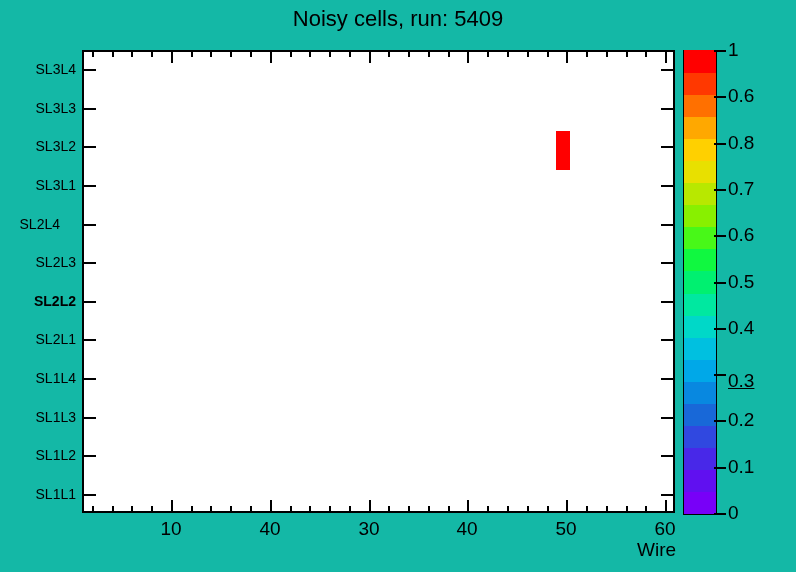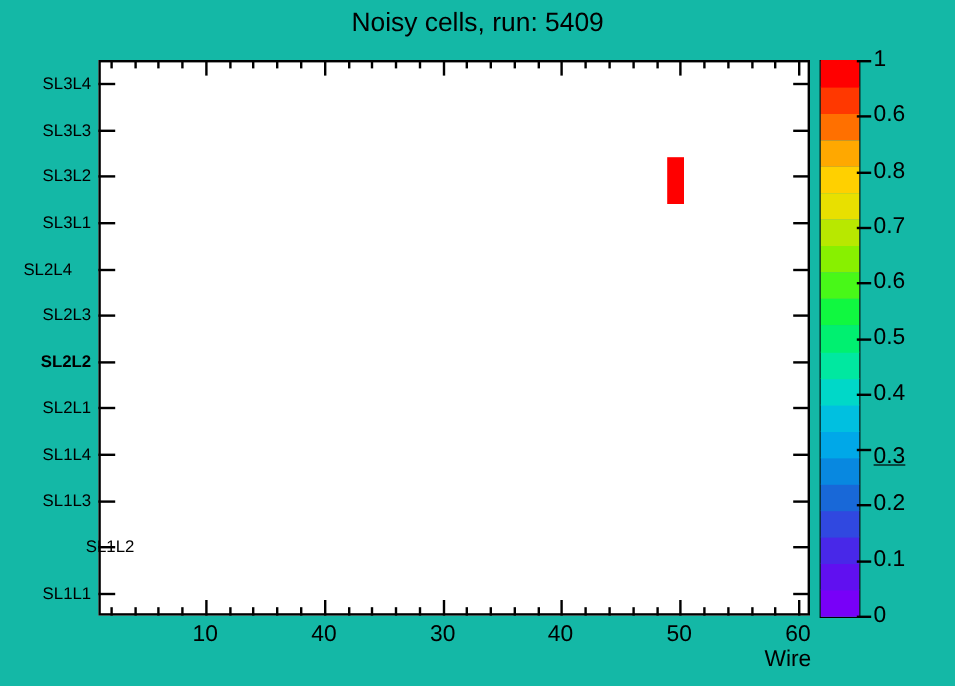--- a/index.html
+++ b/index.html
@@ -134,21 +134,21 @@
   <div id="title">Noisy cells, run: 5409</div>
 
   <div id="frame"></div>
 
   <div id="yaxis-layer">
       <div class="ytick" style="left: 82px; top: 494px;"></div>
       <div class="ytick" style="left: 661px; top: 494px;"></div>
       <div class="ylabel" style="right: 720px; top: 494px;">SL1L1</div>
       <div class="ytick" style="left: 82px; top: 455px;"></div>
       <div class="ytick" style="left: 661px; top: 455px;"></div>
-      <div class="ylabel" style="right: 684px; top: 455px;">SL1L2</div>
+      <div class="ylabel" style="right: 720px; top: 455px;">SL1L2</div>
       <div class="ytick" style="left: 82px; top: 417px;"></div>
       <div class="ytick" style="left: 661px; top: 417px;"></div>
       <div class="ylabel" style="right: 720px; top: 417px;">SL1L3</div>
       <div class="ytick" style="left: 82px; top: 378px;"></div>
       <div class="ytick" style="left: 661px; top: 378px;"></div>
       <div class="ylabel" style="right: 720px; top: 378px;">SL1L4</div>
       <div class="ytick" style="left: 82px; top: 339px;"></div>
       <div class="ytick" style="left: 661px; top: 339px;"></div>
       <div class="ylabel" style="right: 720px; top: 339px;">SL2L1</div>
       <div class="ytick" style="left: 82px; top: 301px;"></div>

